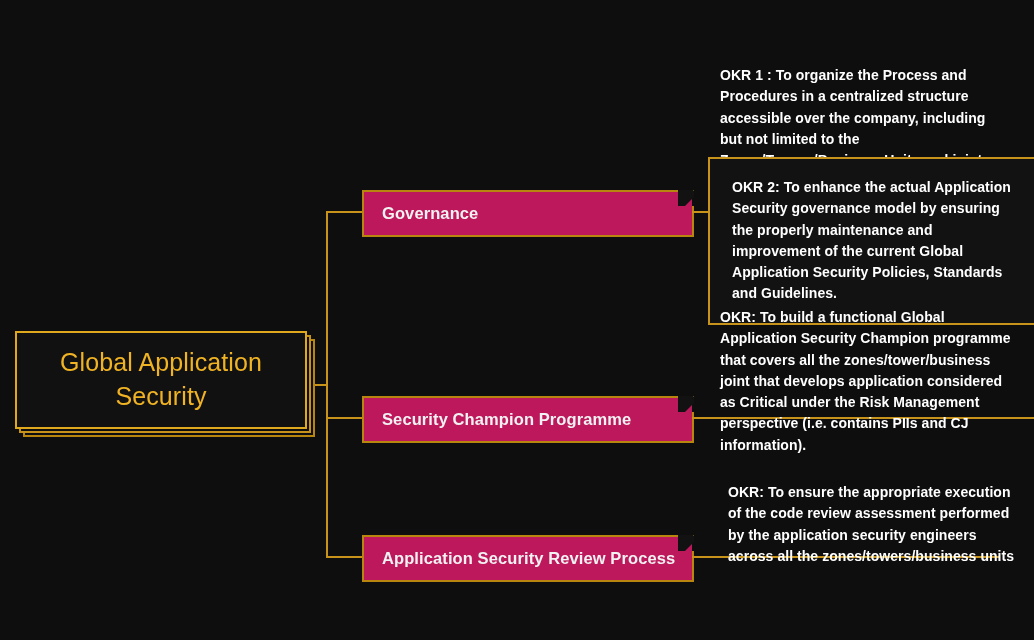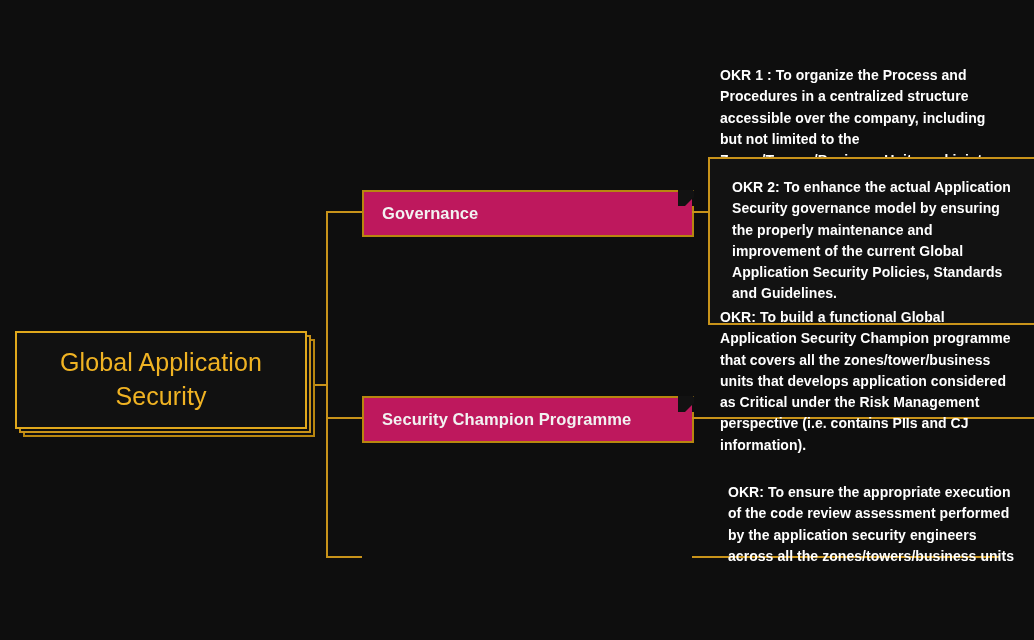--- a/index.html
+++ b/index.html
@@ -215,20 +215,26 @@
 
   <div class="branch" style="left:362px; top:396px;">
     <div class="fold-mask"></div>
     <div class="edge-right"></div>
     <div class="fold"></div>
     <span class="branch-label">Security Champion Programme</span>
   </div>
 
   <div class="line-h" style="left:692px; top:417px; width:342px;"></div>
 
-  <div class="okr-text" style="left:720px; top:307px; width:292px;">OKR: To build a functional Global Application Security Champion programme that covers all the zones/tower/business units that develops application considered as Critical under the Risk Management perspective (i.e. contains PIIs and CJ information).</div>
-
+  <div class="okr-text" style="left:720px; top:307px; width:292px;">OKR: To build a functional Global Application Security Champion programme that covers all the zones/tower/business joint that develops application considered as Critical under the Risk Management perspective (i.e. contains PIIs and CJ information).</div>
+
+  <div class="branch" style="left:362px; top:535px;">
+    <div class="fold-mask"></div>
+    <div class="edge-right"></div>
+    <div class="fold"></div>
+    <span class="branch-label">Application Security Review Process</span>
+  </div>
 
   <div class="line-h" style="left:692px; top:556px; width:308px;"></div>
 
   <div class="okr-text" style="left:720px; top:482px; width:292px;margin-left:8px;">OKR: To ensure the appropriate execution of the code review assessment performed by the application security engineers across all the zones/towers/business units</div>
 
 </div>
 
 </body></html>

